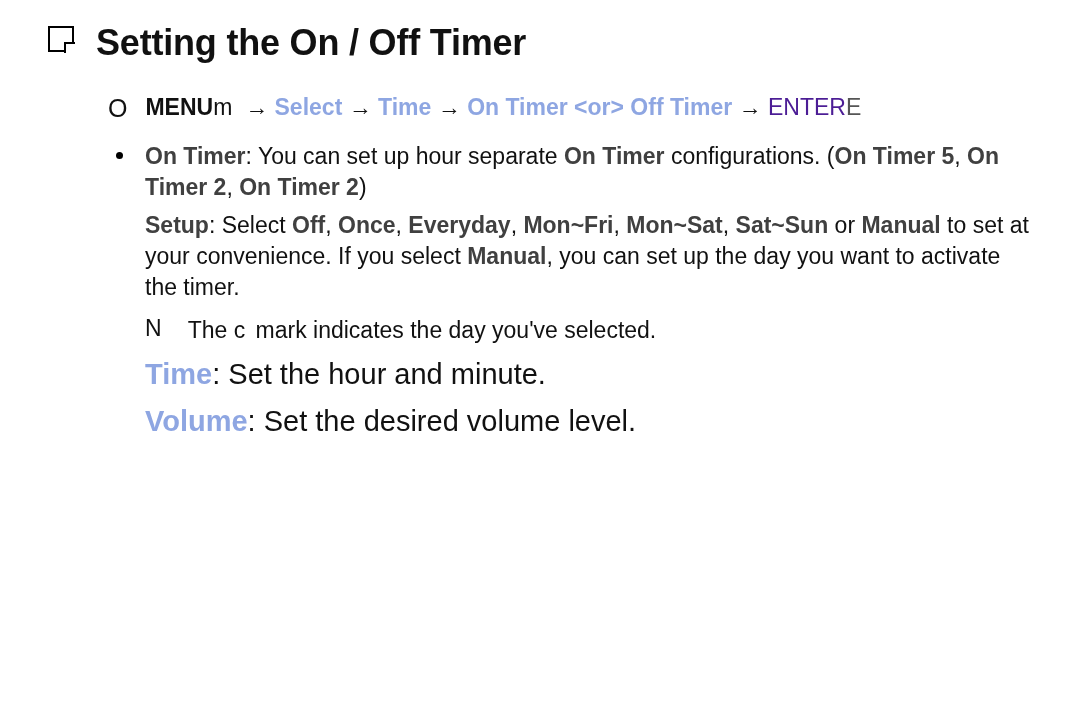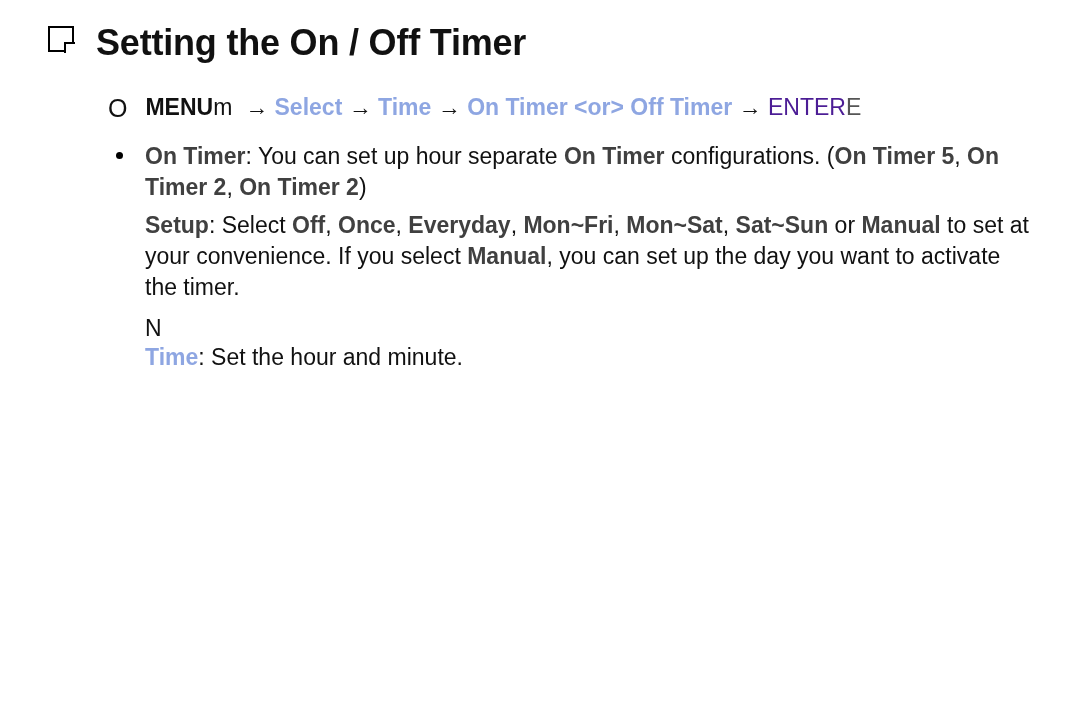--- a/index.html
+++ b/index.html
@@ -95,21 +95,21 @@
     align-items:flex-start;
     margin-top: 12px;
   }
   .note-n {
     font-size: 23px;
     margin-right: 26px;
     margin-left: 0;
   }
   .note-body { font-size:23px; line-height:1.36; font-weight:300; }
   .c-mark { letter-spacing: 4px; }
-  .line { margin-top:0; font-size:23px; line-height:1.36; font-weight:300;}
+  .line { margin-top:8px; font-size:29px; line-height:1.36; font-weight:300;}
   .line .hl-b { color:#8ea6e2; font-weight:600; }
   .comma { color:#111; font-weight:300; }
 </style>
 </head>
 <body>
 
 <div class="page">
 
   <div class="title-row">
     <div class="title-icon"></div>
@@ -137,20 +137,26 @@
       <div class="body-text">
         <span class="hl-b">On Timer</span><span>: You can set up hour separate </span><span class="hl-b">On Timer</span><span> configurations. (</span><span class="hl-b">On Timer 5</span><span class="comma">, </span><span class="hl-b">On Timer 2</span><span class="comma">, </span><span class="hl-b">On Timer 2</span><span>)</span>
         <div class="para-gap"></div>
         <span class="hl-b">Setup</span><span>: Select </span><span class="hl-b">Off</span><span class="comma">, </span><span class="hl-b">Once</span><span class="comma">, </span><span class="hl-b">Everyday</span><span class="comma">, </span><span class="hl-b">Mon~Fri</span><span class="comma">, </span><span class="hl-b">Mon~Sat</span><span class="comma">, </span><span class="hl-b">Sat~Sun</span><span> or </span><span class="hl-b">Manual</span><span> to set at your convenience. If you select </span><span class="hl-b">Manual</span><span>, you can set up the day you want to activate the timer.</span>
       </div>
     </div>
   </div>
 
   <div class="sub-indent note-row">
     <div class="note-n">N</div>
+    <div class="note-body">
+      <span>The </span><span class="c-mark">c</span><span> mark indicates the day you've selected.</span>
+    </div>
   </div>
 
   <div class="sub-indent line">
     <span class="hl-b">Time</span><span>: Set the hour and minute.</span>
   </div>
 
+  <div class="sub-indent line">
+    <span class="hl-b">Volume</span><span>: Set the desired volume level.</span>
+  </div>
 
 </div>
 
 </body></html>

